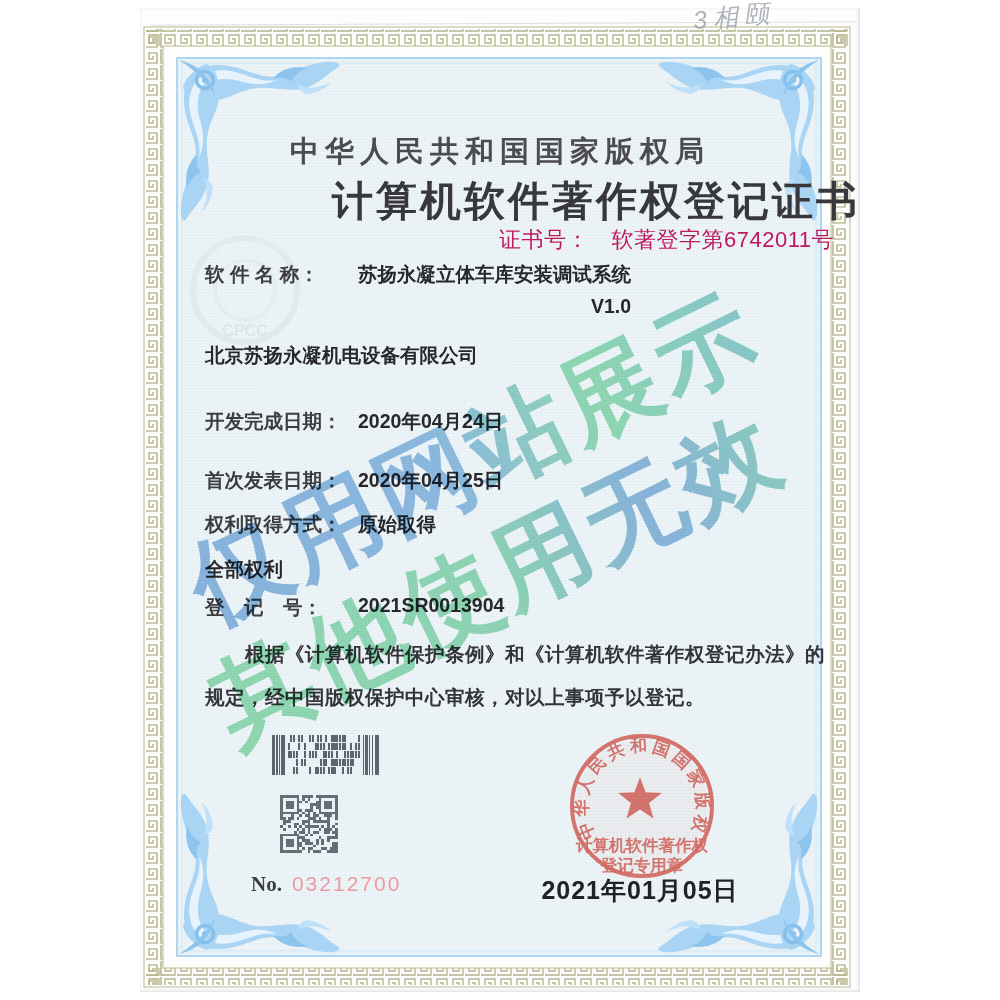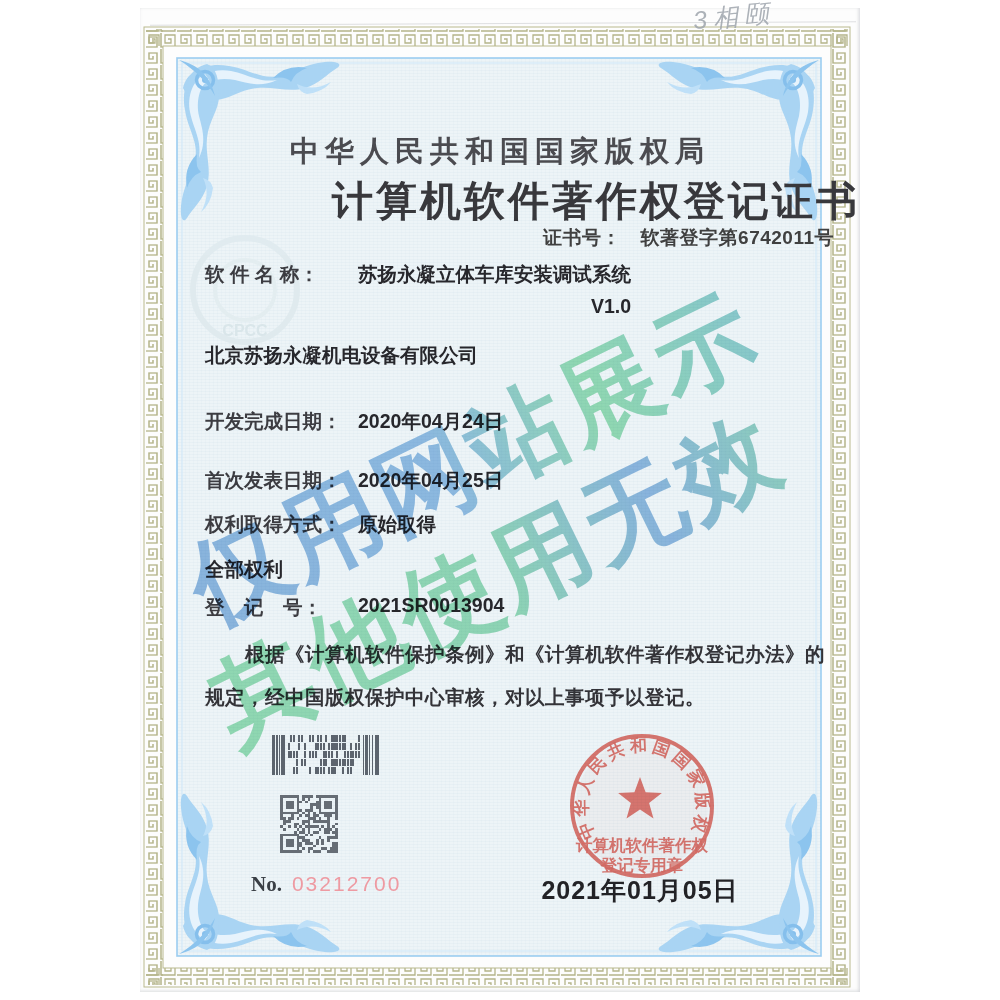--- a/index.html
+++ b/index.html
@@ -11,21 +11,21 @@
         background-image:repeating-linear-gradient(0deg, rgba(150,185,205,.07) 0 1px, transparent 1px 3px),
                          repeating-linear-gradient(90deg, rgba(150,185,205,.05) 0 1px, transparent 1px 4px);}
   svg.deco{position:absolute;left:0;top:0;pointer-events:none;}
   .scanline{position:absolute;left:150px;top:23px;width:706px;height:1px;background:#c4c7ca;opacity:.55;transform:rotate(-.3deg);}
   .handwriting{position:absolute;left:693px;top:0px;font-size:25px;color:#9fa5ad;letter-spacing:6px;
                font-style:italic;transform:rotate(-6deg);opacity:.85;}
   .title{position:absolute;left:140px;top:132px;width:720px;text-align:center;
          font-size:29px;font-weight:600;letter-spacing:6px;color:#4b4b50;}
   .subtitle{position:absolute;left:140px;top:174px;width:720px;text-align:right;
             font-size:41px;font-weight:700;letter-spacing:3px;color:#38383c;}
-  .certno{position:absolute;right:166px;top:225px;font-size:19px;font-weight:700;color:#404040;letter-spacing:.5px;}
+  .certno{position:absolute;right:166px;top:225px;font-size:22px;font-weight:400;color:#be185d;letter-spacing:.5px;}
   .row{position:absolute;left:205px;display:flex;font-size:19.5px;font-weight:700;color:#333338;}
   .row .lbl{width:153px;flex:0 0 153px;color:#3c3c41;}
   .row .val{color:#27272c;}
   .val .l2{margin-top:7px;text-align:right;}
   .stmt{position:absolute;font-size:19.5px;font-weight:700;color:#333338;letter-spacing:.5px;white-space:nowrap;}
   .serialline{position:absolute;left:251px;top:872px;font-size:21px;}
   .serialline .no{font-family:"Liberation Serif", serif;color:#3a3f45;font-weight:700;margin-right:10px;}
   .serialline .num{color:#ee9aa2;letter-spacing:2px;font-weight:400;}
   .dateline{position:absolute;left:490px;top:874px;width:300px;text-align:center;
             font-size:25px;font-weight:700;color:#222226;letter-spacing:1px;}

